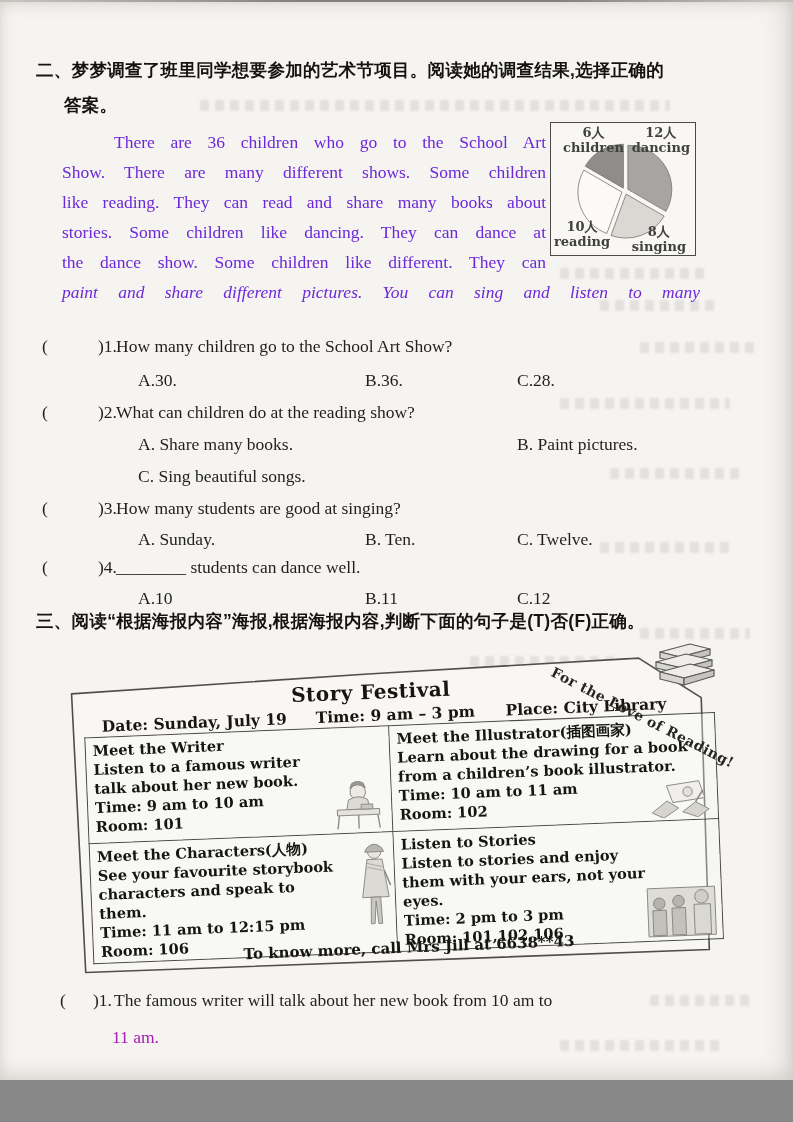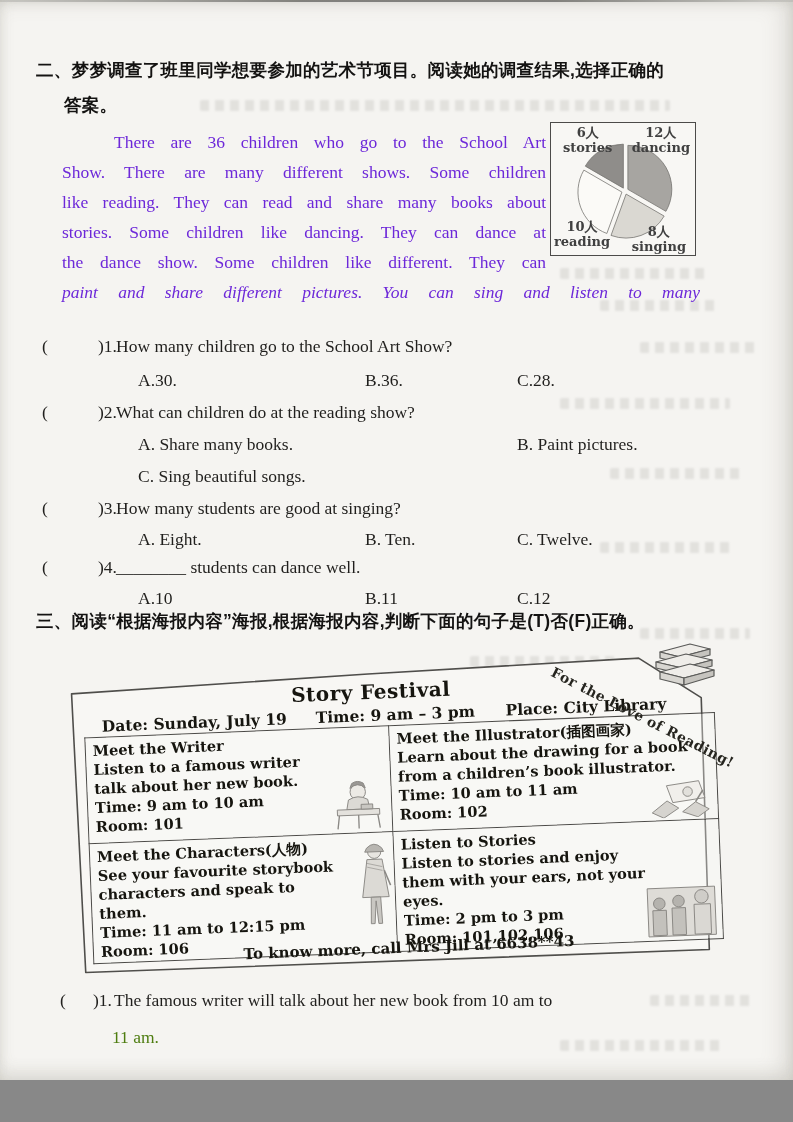--- a/index.html
+++ b/index.html
@@ -45,21 +45,21 @@
   .oline{position:absolute;left:38px;height:24px;font-size:17.5px;color:#201f1d;white-space:nowrap;}
   .oline .oA{position:absolute;left:100px;}
   .oline .oB{position:absolute;left:327px;}
   .oline .oC{position:absolute;left:479px;}
   .oline .oB2{position:absolute;left:479px;}
   
   .sqline{position:absolute;left:38px;height:26px;font-size:17.5px;color:#201f1d;white-space:nowrap;}
   .sqline .paren{position:absolute;left:22px;}
   .sqline .qnum{position:absolute;left:55px;}
   .sqline .qtext{position:absolute;left:76px;}
-  .sqline2{position:absolute;left:112px;font-size:17.5px;color:#4d7c0f;white-space:nowrap;}
+  .sqline2{position:absolute;left:112px;font-size:17.5px;color:#a21caf;white-space:nowrap;}
   
   .poster{
     position:absolute;left:68px;top:680px;width:634px;height:298px;
     transform:rotate(-2.3deg);transform-origin:0 0;
     font-family:"DejaVu Serif",serif;font-weight:700;color:#16150f;
   }
   .poster-edge{position:absolute;left:0;top:0;}
   .ptitle{position:absolute;left:0;top:12px;width:604px;text-align:center;font-size:20px;letter-spacing:.5px;}
   .pinfo{position:absolute;top:38px;font-size:15.5px;white-space:nowrap;}
   .pinfo.d{left:32px;} .pinfo.t{left:246px;} .pinfo.p{left:436px;}
@@ -124,21 +124,21 @@
     <svg width="110" height="110" viewBox="0 0 100 100" style="position:absolute;left:19px;top:13px">
       <g stroke="#73716d" stroke-width="0.7" stroke-linejoin="round">
         <path d="M50 50 L50 10 A40 40 0 0 1 84.6 70 Z" fill="#a7a5a1" transform="translate(2.6,-1.5)"></path>
         <path d="M50 50 L84.6 70 A40 40 0 0 1 36.3 87.6 Z" fill="#dad8d2" transform="translate(1,2.8)"></path>
         <path d="M50 50 L36.3 87.6 A40 40 0 0 1 15.4 30 Z" fill="#fbfaf7" transform="translate(-2.8,1)"></path>
         <path d="M50 50 L15.4 30 A40 40 0 0 1 50 10 Z" fill="#8f8d8a" transform="translate(-1.5,-2.6)"></path>
       </g>
     </svg>
     <div class="pielab" style="left:12px;top:3px">
       <div>6人</div>
-      <div>stories</div>
+      <div>children</div>
     </div>
     <div class="pielab" style="right:5px;top:3px">
       <div>12人</div>
       <div>dancing</div>
     </div>
     <div class="pielab" style="left:3px;bottom:6px">
       <div>10人</div>
       <div>reading</div>
     </div>
     <div class="pielab" style="right:9px;bottom:1px">
@@ -170,21 +170,21 @@
   <div class="oline" style="top:466px">
     <span class="oA">C. Sing beautiful songs.</span>
   </div>
 
   <div class="qline" style="top:498px">
     <span class="paren">(</span>
     <span class="qnum">)3.</span>
     <span class="qtext">How many students are good at singing?</span>
   </div>
   <div class="oline" style="top:529px">
-    <span class="oA">A. Eight.</span>
+    <span class="oA">A. Sunday.</span>
     <span class="oB">B. Ten.</span>
     <span class="oC">C. Twelve.</span>
   </div>
 
   <div class="qline" style="top:557px">
     <span class="paren">(</span>
     <span class="qnum">)4.</span>
     <span class="qtext">________ students can dance well.</span>
   </div>
   <div class="oline" style="top:588px">

